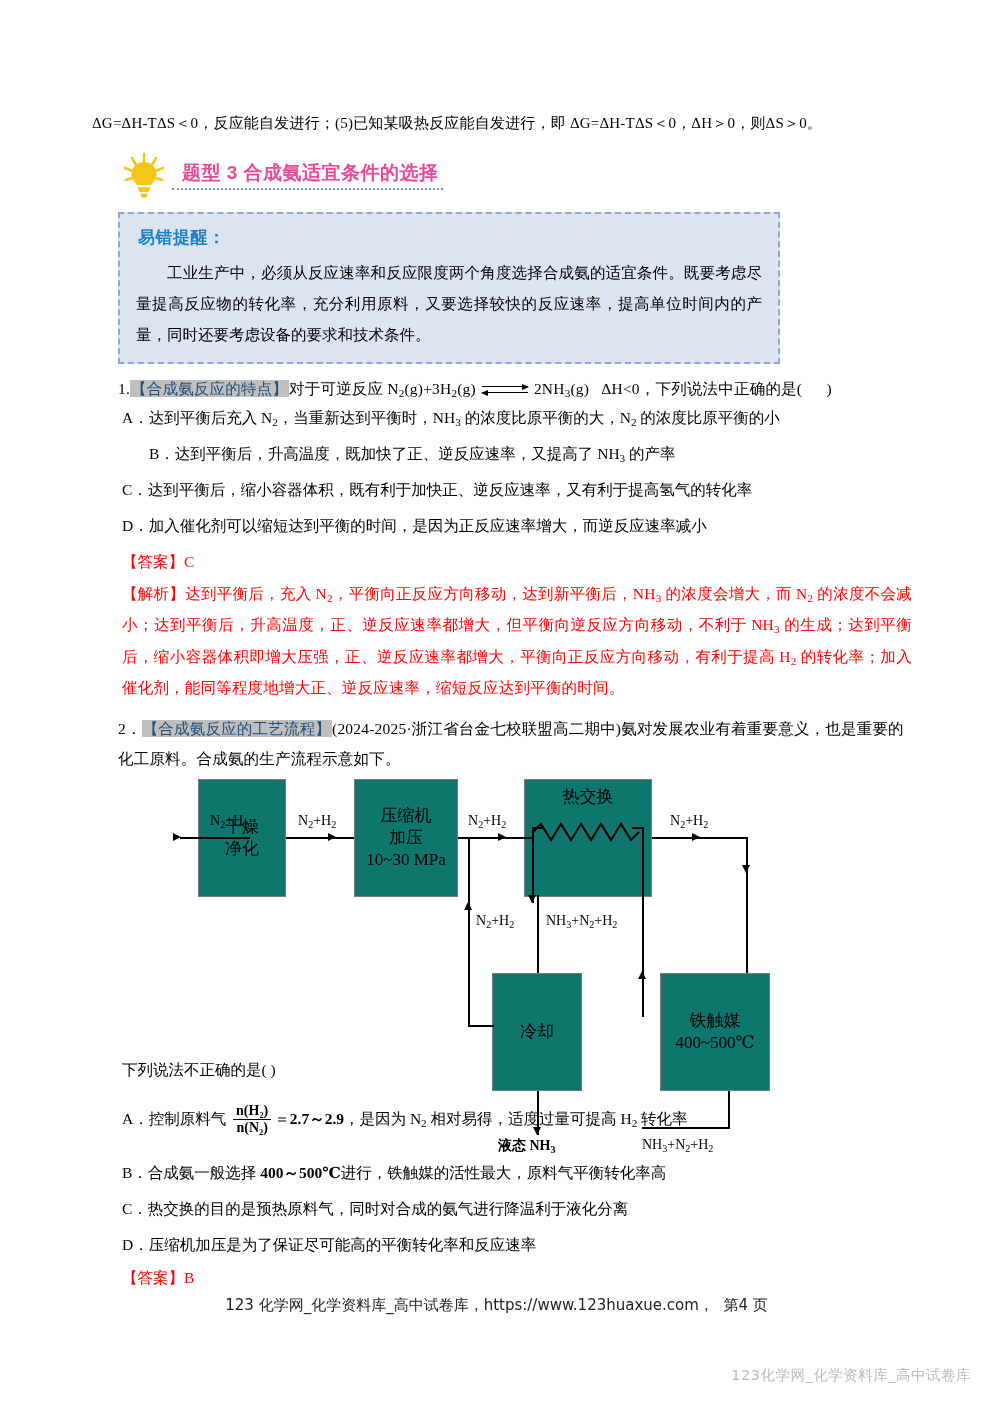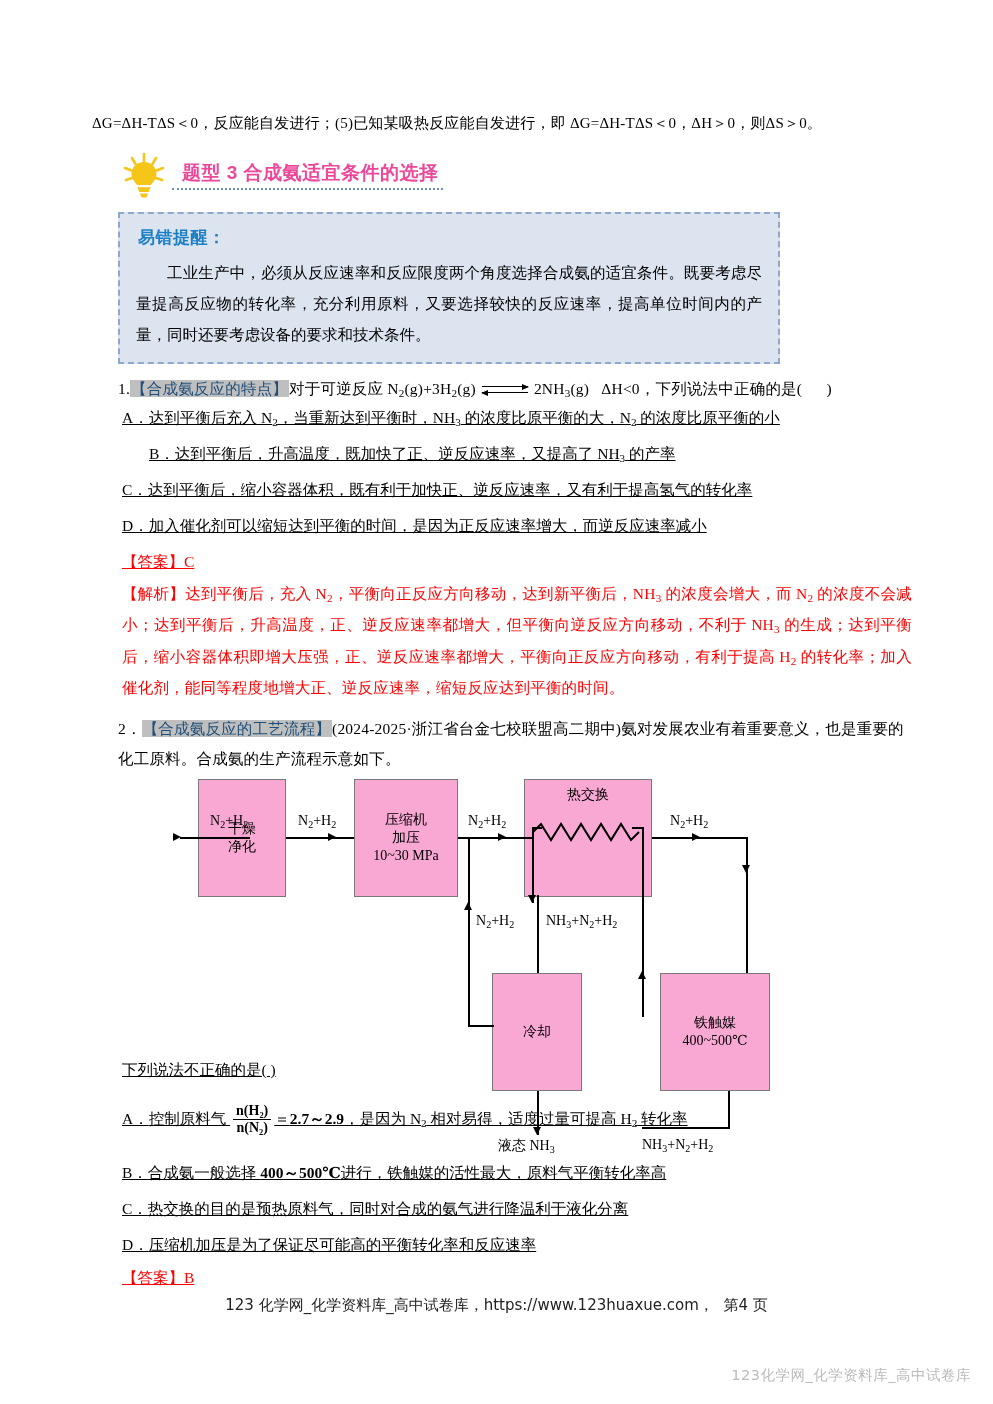--- a/index.html
+++ b/index.html
@@ -69,21 +69,21 @@
     color: #000;
   }
 
   
   .tag {
     background: #BFBFBF;
     color: #1F4E79;
     font-weight: normal;
     padding: 0 1px;
   }
-  .opt { position:absolute; font-size: 15.5px; text-decoration: underline; }
+  .opt { position:absolute; font-size: 15.5px; }
   .ans-red { color: #FF0000; }
 
   
   .eqarrow {
     display: inline-block;
     position: relative;
     width: 46px; height: 14px;
     vertical-align: middle;
     margin: 0 6px;
   }
@@ -104,23 +104,23 @@
     display:inline-block; vertical-align: middle;
     text-align:center; font-weight:bold; font-size: 14px;
     margin: 0 3px; position: relative; top:-1px;
   }
   .frac .num { display:block; padding: 0 3px; }
   .frac .den { display:block; padding: 0 3px; border-top: 1.6px solid #000; }
 
   
   #flow { position:absolute; left: 180px; top: 775px; width: 712px; height: 290px; }
   #flow .bx {
-    position:absolute; border: 1.3px solid #7a7a7a; background:#f9a8d4;
+    position:absolute; border: 1.3px solid #7a7a7a; background:#0f766e;
     display:flex; flex-direction:column; align-items:center; justify-content:center;
-    font-size: 14px; line-height: 1.3; text-align:right;
+    font-size: 17px; line-height: 1.3; text-align:right;
   }
   #flow .lbl { position:absolute; font-size: 14px; white-space:nowrap; }
   #flow .ln { position:absolute; background:#000; }
   #flow .hln { height: 1.6px; }
   #flow .vln { width: 1.6px; }
   .arr { position:absolute; width:0; height:0; }
   .arr.r { border-left: 8px solid #000; border-top: 4.5px solid transparent; border-bottom: 4.5px solid transparent; }
   .arr.d { border-top: 8px solid #000; border-left: 4.5px solid transparent; border-right: 4.5px solid transparent; }
   .arr.u { border-bottom: 8px solid #000; border-left: 4.5px solid transparent; border-right: 4.5px solid transparent; }
 
@@ -266,21 +266,21 @@
 
     <div class="ln vln" style="left:357px; top:316px; height:44px;"></div>
     <div class="arr d" style="left:353px; top:352px;"></div>
 
     <div class="lbl" style="left:30px; top:38px;">N<sub>2</sub>+H<sub>2</sub></div>
     <div class="lbl" style="left:118px; top:38px;">N<sub>2</sub>+H<sub>2</sub></div>
     <div class="lbl" style="left:288px; top:38px;">N<sub>2</sub>+H<sub>2</sub></div>
     <div class="lbl" style="left:296px; top:138px;">N<sub>2</sub>+H<sub>2</sub></div>
     <div class="lbl" style="left:366px; top:138px;">NH<sub>3</sub>+N<sub>2</sub>+H<sub>2</sub></div>
     <div class="lbl" style="left:490px; top:38px;">N<sub>2</sub>+H<sub>2</sub></div>
-    <div class="lbl" style="left:318px; top:362px;">液态 NH<sub>3</sub></div>
+    <div class="lbl" style="left:318px; top:362px;font-weight:bold;">液态 NH<sub>3</sub></div>
     <div class="lbl" style="left:462px; top:362px;">NH<sub>3</sub>+N<sub>2</sub>+H<sub>2</sub></div>
   </div>
 
   <div class="opt" style="left:122px; top:1060px;">
     <span>下列说法不正确的是(      )</span>
   </div>
 
   <div class="opt" style="left:122px; top:1104px; width:800px;">
     <span>A．</span><span>控制原料气 </span><span class="frac"><span class="num">n(H₂)</span><span class="den">n(N₂)</span></span><span>＝<b>2.7～2.9</b>，是因为 N<sub>2</sub> 相对易得，适度过量可提高 H<sub>2</sub> 转化率</span>
   </div>

